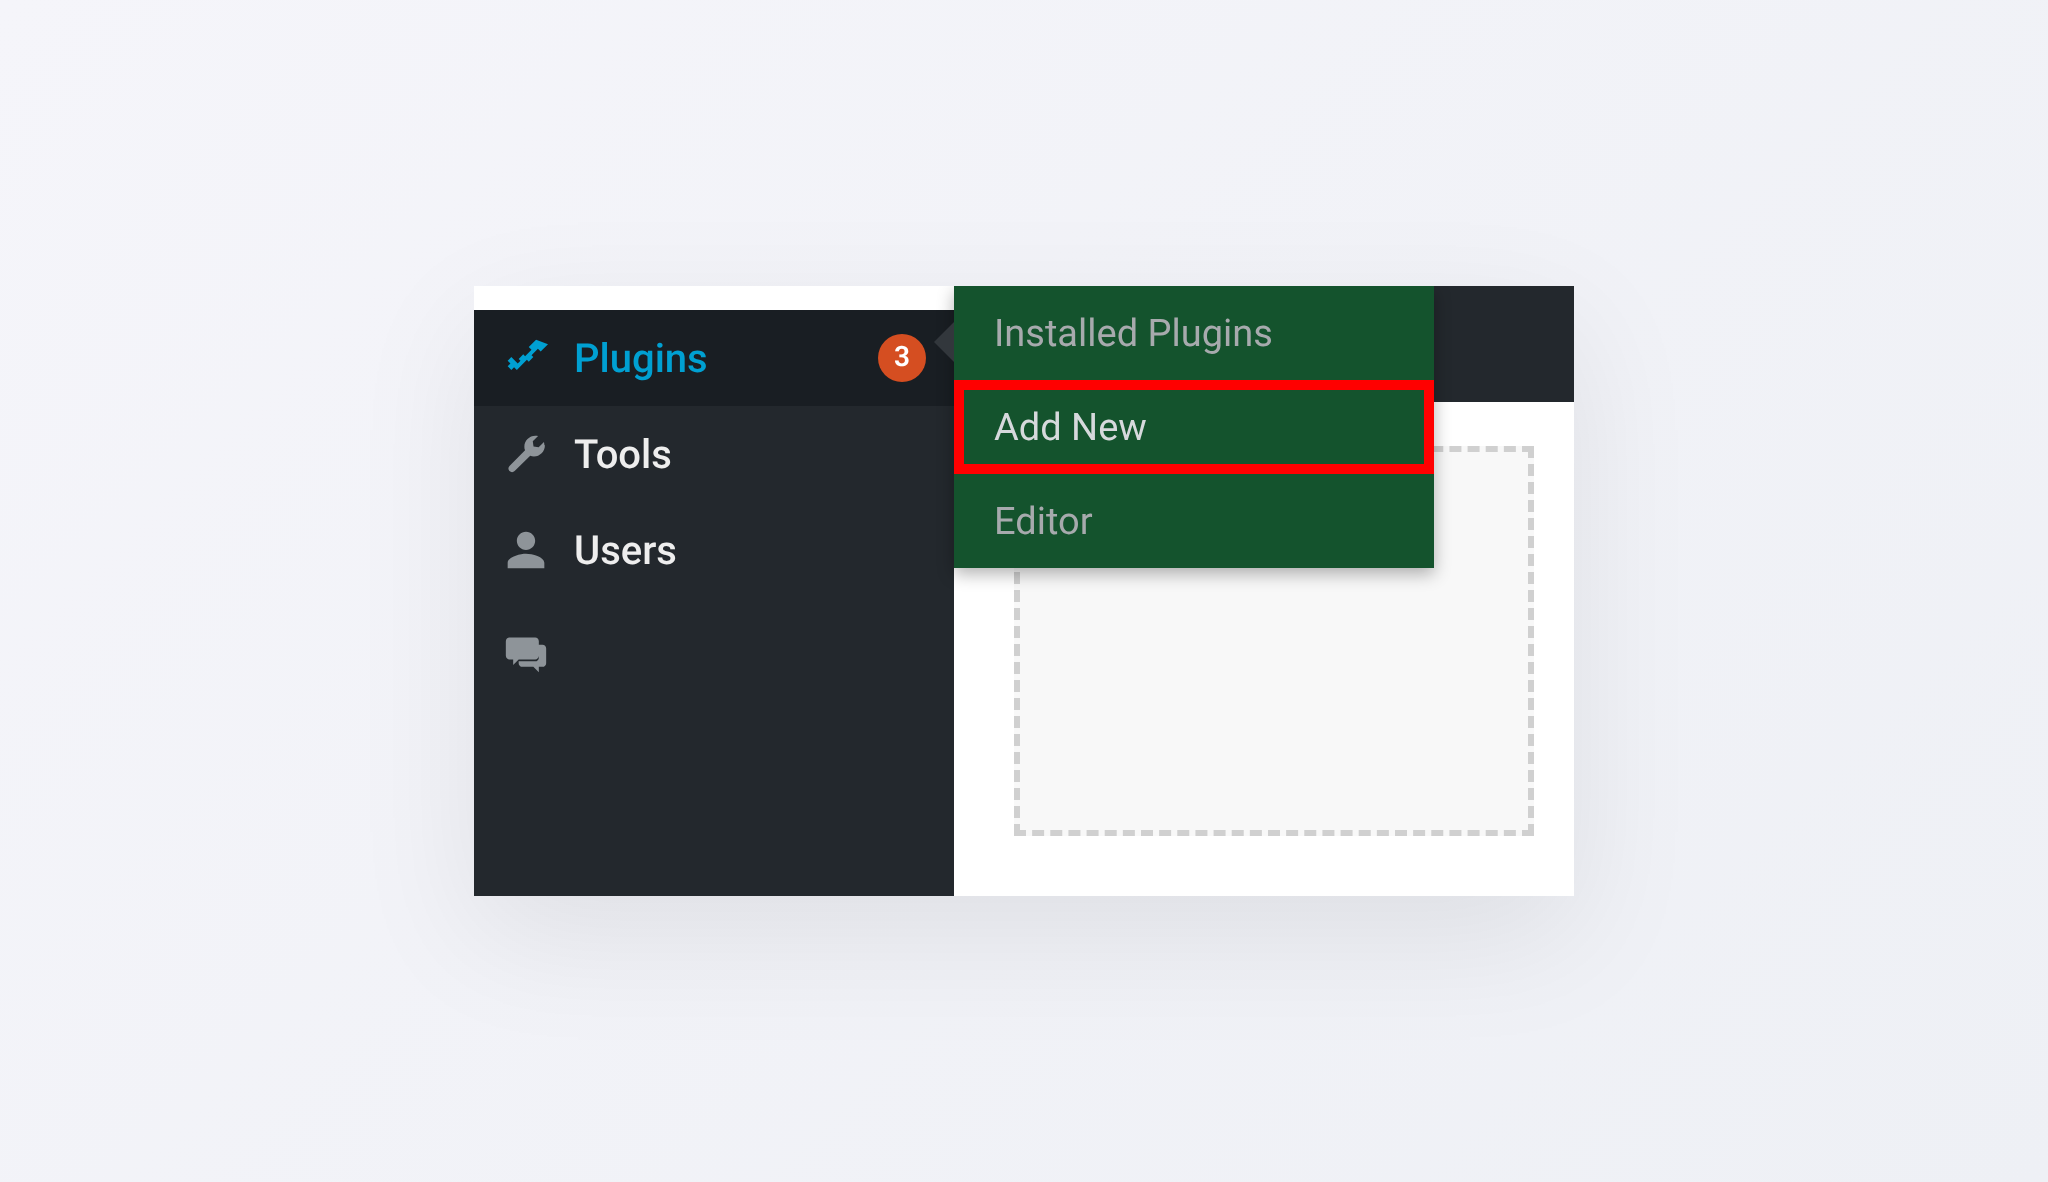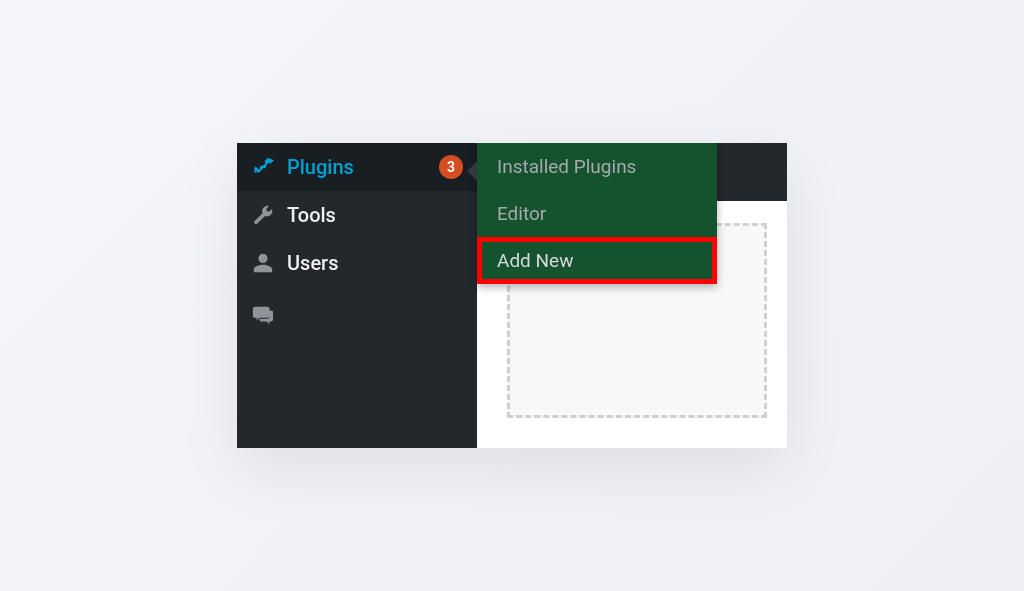--- a/index.html
+++ b/index.html
@@ -19,21 +19,21 @@
       height: 305px;
       background: #ffffff;
       box-shadow: 0 20px 60px rgba(0,0,0,0.08);
       position: relative;
       overflow: hidden;
     }
     
     .sidebar {
       position: absolute;
       left: 0;
-      top: 0;
+      top: 12px;
       width: 240px;
       height: 100%;
       background: #23282d;
     }
     
     .sidebar-item {
       display: flex;
       align-items: center;
       padding: 12px 14px;
       color: #eeeeee;
@@ -187,17 +187,17 @@
         <svg viewBox="0 0 24 24" width="22" height="22">
             <path d="M17 3H3c-1.1 0-2 .9-2 2v8c0 1.1.9 2 2 2h2v3l3-3h9c1.1 0 2-.9 2-2V5c0-1.1-.9-2-2-2zm4 4h-2v7c0 1.1-.9 2-2 2H8v1c0 1.1.9 2 2 2h6l3 3v-3h2c1.1 0 2-.9 2-2V9c0-1.1-.9-2-2-2z"></path>
           </svg>
       </span>
     </div>
 
   </div>
 
   <div class="submenu">
     <div class="submenu-item">Installed Plugins</div>
+    <div class="submenu-item highlighted">Add New</div>
     <div class="submenu-item">Editor</div>
-    <div class="submenu-item highlighted">Add New</div>
   </div>
 
 </div>
 
 </body></html>

